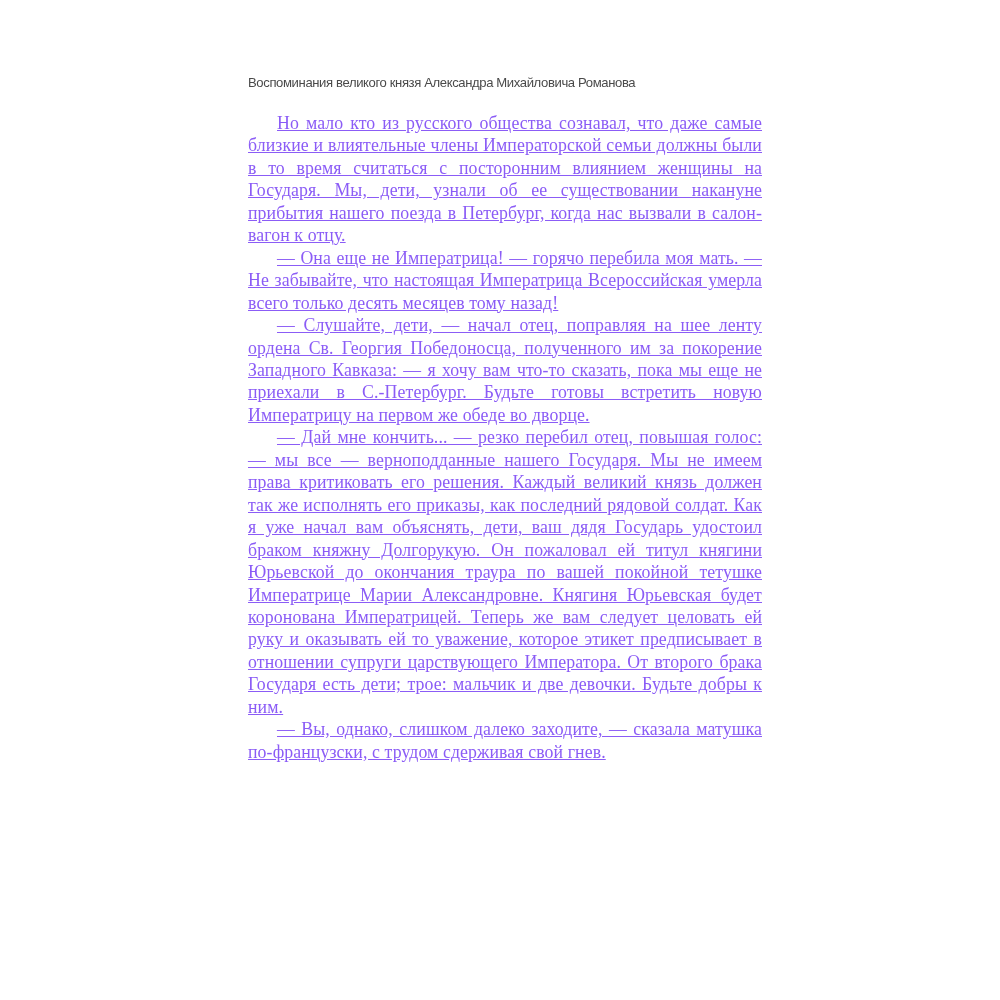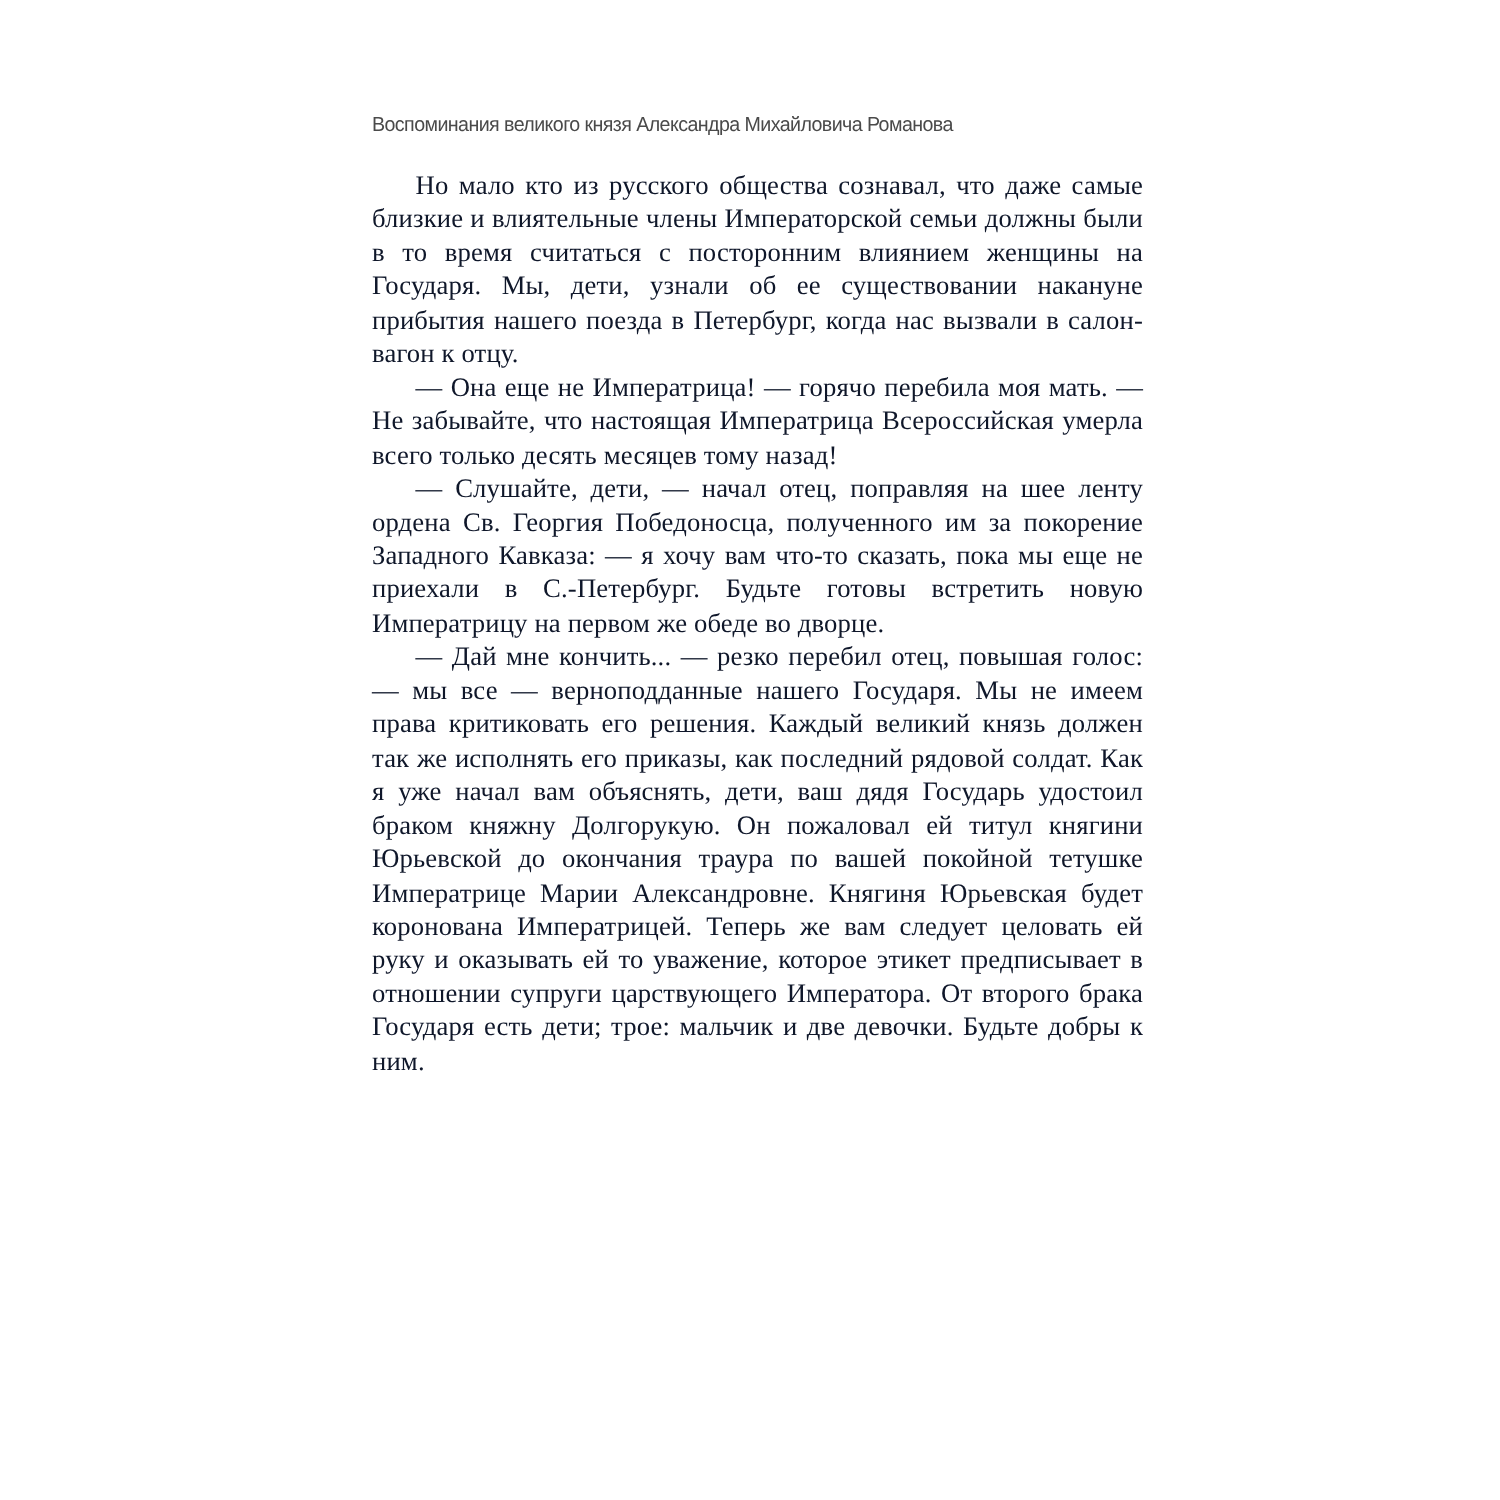--- a/index.html
+++ b/index.html
@@ -29,22 +29,23 @@
   }
   .body-text {
     position: absolute;
     left: 248px;
     top: 112px;
     width: 514px;
     font-family: "Liberation Serif", serif;
     font-size: 17.8px;
     line-height: 22.45px;
     letter-spacing: 0.1px;
-    color: #0f172a;
+    color: #8b5cf6;
     text-align: justify;
+    text-decoration: underline;
   }
   .body-text p {
     margin: 0;
     text-indent: 29px;
   }
   .page-number {
     position: absolute;
     left: 248px;
     top: 921px;
     font-family: "Liberation Sans", sans-serif;
@@ -57,16 +58,17 @@
 <body>
 
 <div class="page">
   <div class="running-header">Воспоминания великого князя Александра Михайловича Романова</div>
 
   <div class="body-text" id="paragraphs">
       <p>Но мало кто из русского общества сознавал, что даже самые близкие и влиятельные члены Императорской семьи должны были в то время считаться с посторонним влиянием женщины на Государя. Мы, дети, узнали об ее существовании накануне прибытия нашего поезда в Петербург, когда нас вызвали в салон-вагон к отцу.</p>
       <p>— Она еще не Императрица! — горячо перебила моя мать. — Не забывайте, что настоящая Императрица Всероссийская умерла всего только десять месяцев тому назад!</p>
       <p>— Слушайте, дети, — начал отец, поправляя на шее ленту ордена Св. Георгия Победоносца, полученного им за покорение Западного Кавказа: — я хочу вам что-то сказать, пока мы еще не приехали в С.-Петербург. Будьте готовы встретить новую Императрицу на первом же обеде во дворце.</p>
       <p>— Дай мне кончить... — резко перебил отец, повышая голос: — мы все — верноподданные нашего Государя. Мы не имеем права критиковать его решения. Каждый великий князь должен так же исполнять его приказы, как последний рядовой солдат. Как я уже начал вам объяснять, дети, ваш дядя Государь удостоил браком княжну Долгорукую. Он пожаловал ей титул княгини Юрьевской до окончания траура по вашей покойной тетушке Императрице Марии Александровне. Княгиня Юрьевская будет коронована Императрицей. Теперь же вам следует целовать ей руку и оказывать ей то уважение, которое этикет предписывает в отношении супруги царствующего Императора. От второго брака Государя есть дети; трое: мальчик и две девочки. Будьте добры к ним.</p>
+      <p>— Вы, однако, слишком далеко заходите, — сказала матушка по-французски, с трудом сдерживая свой гнев.</p>
     </div>
 
   <div class="page-number">54</div>
 </div>
 
 </body></html>

